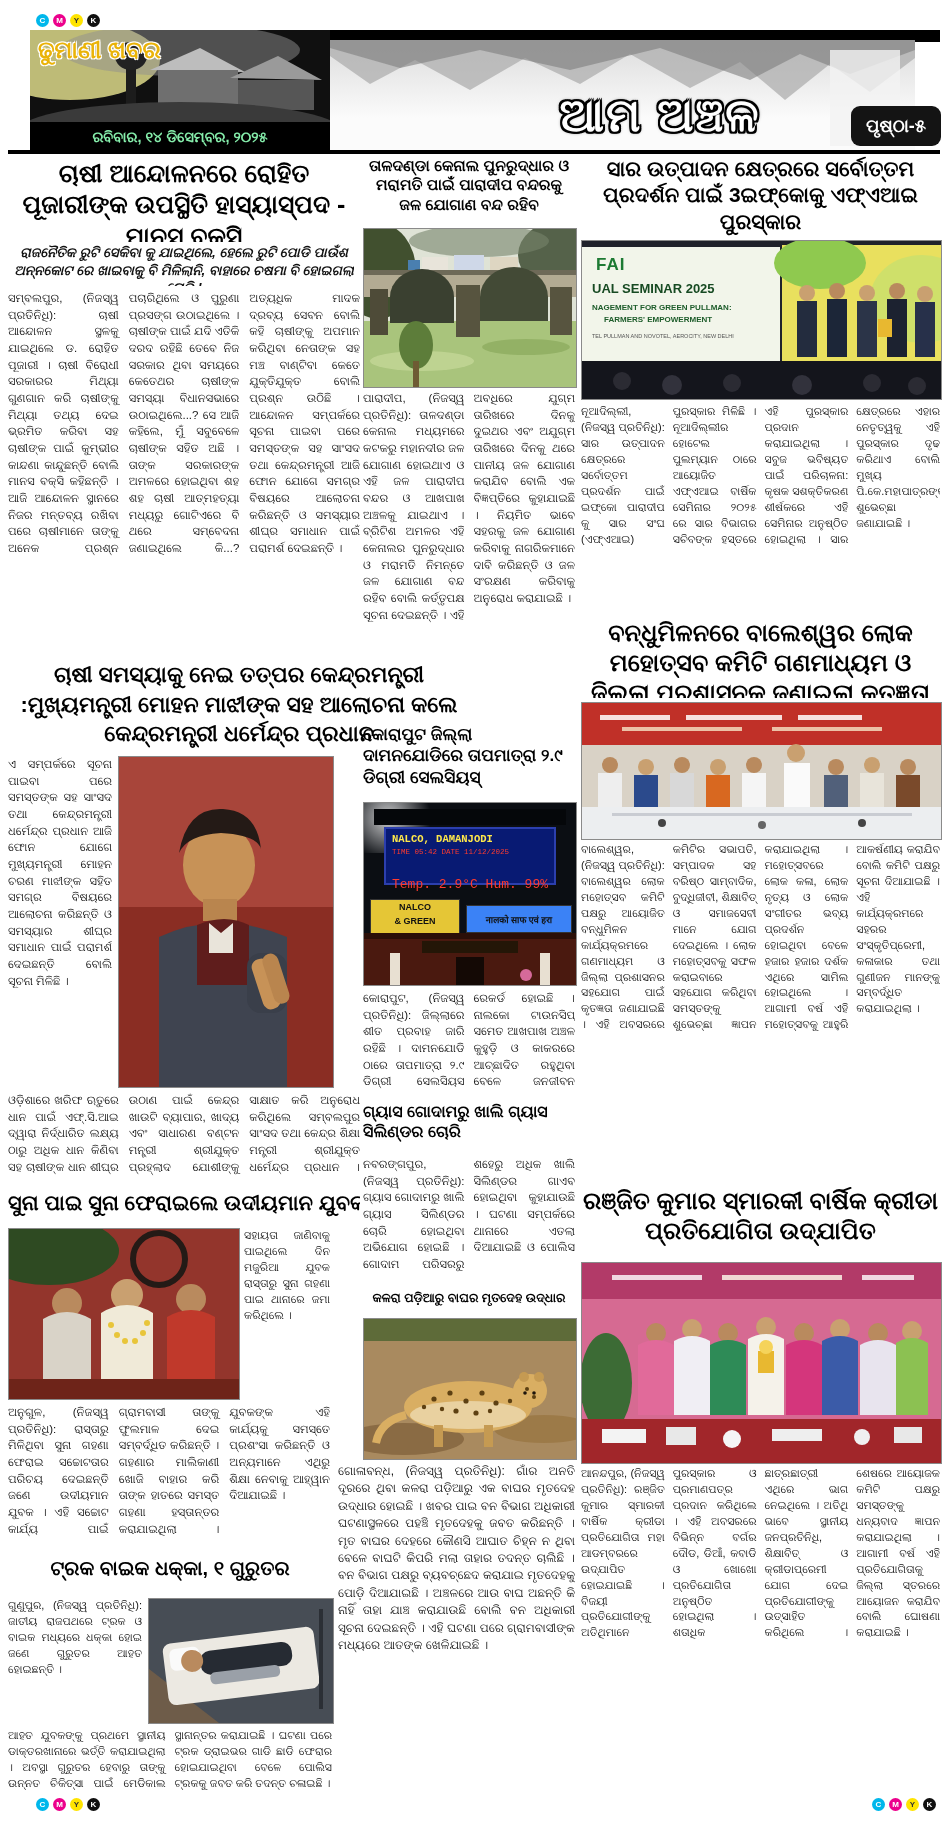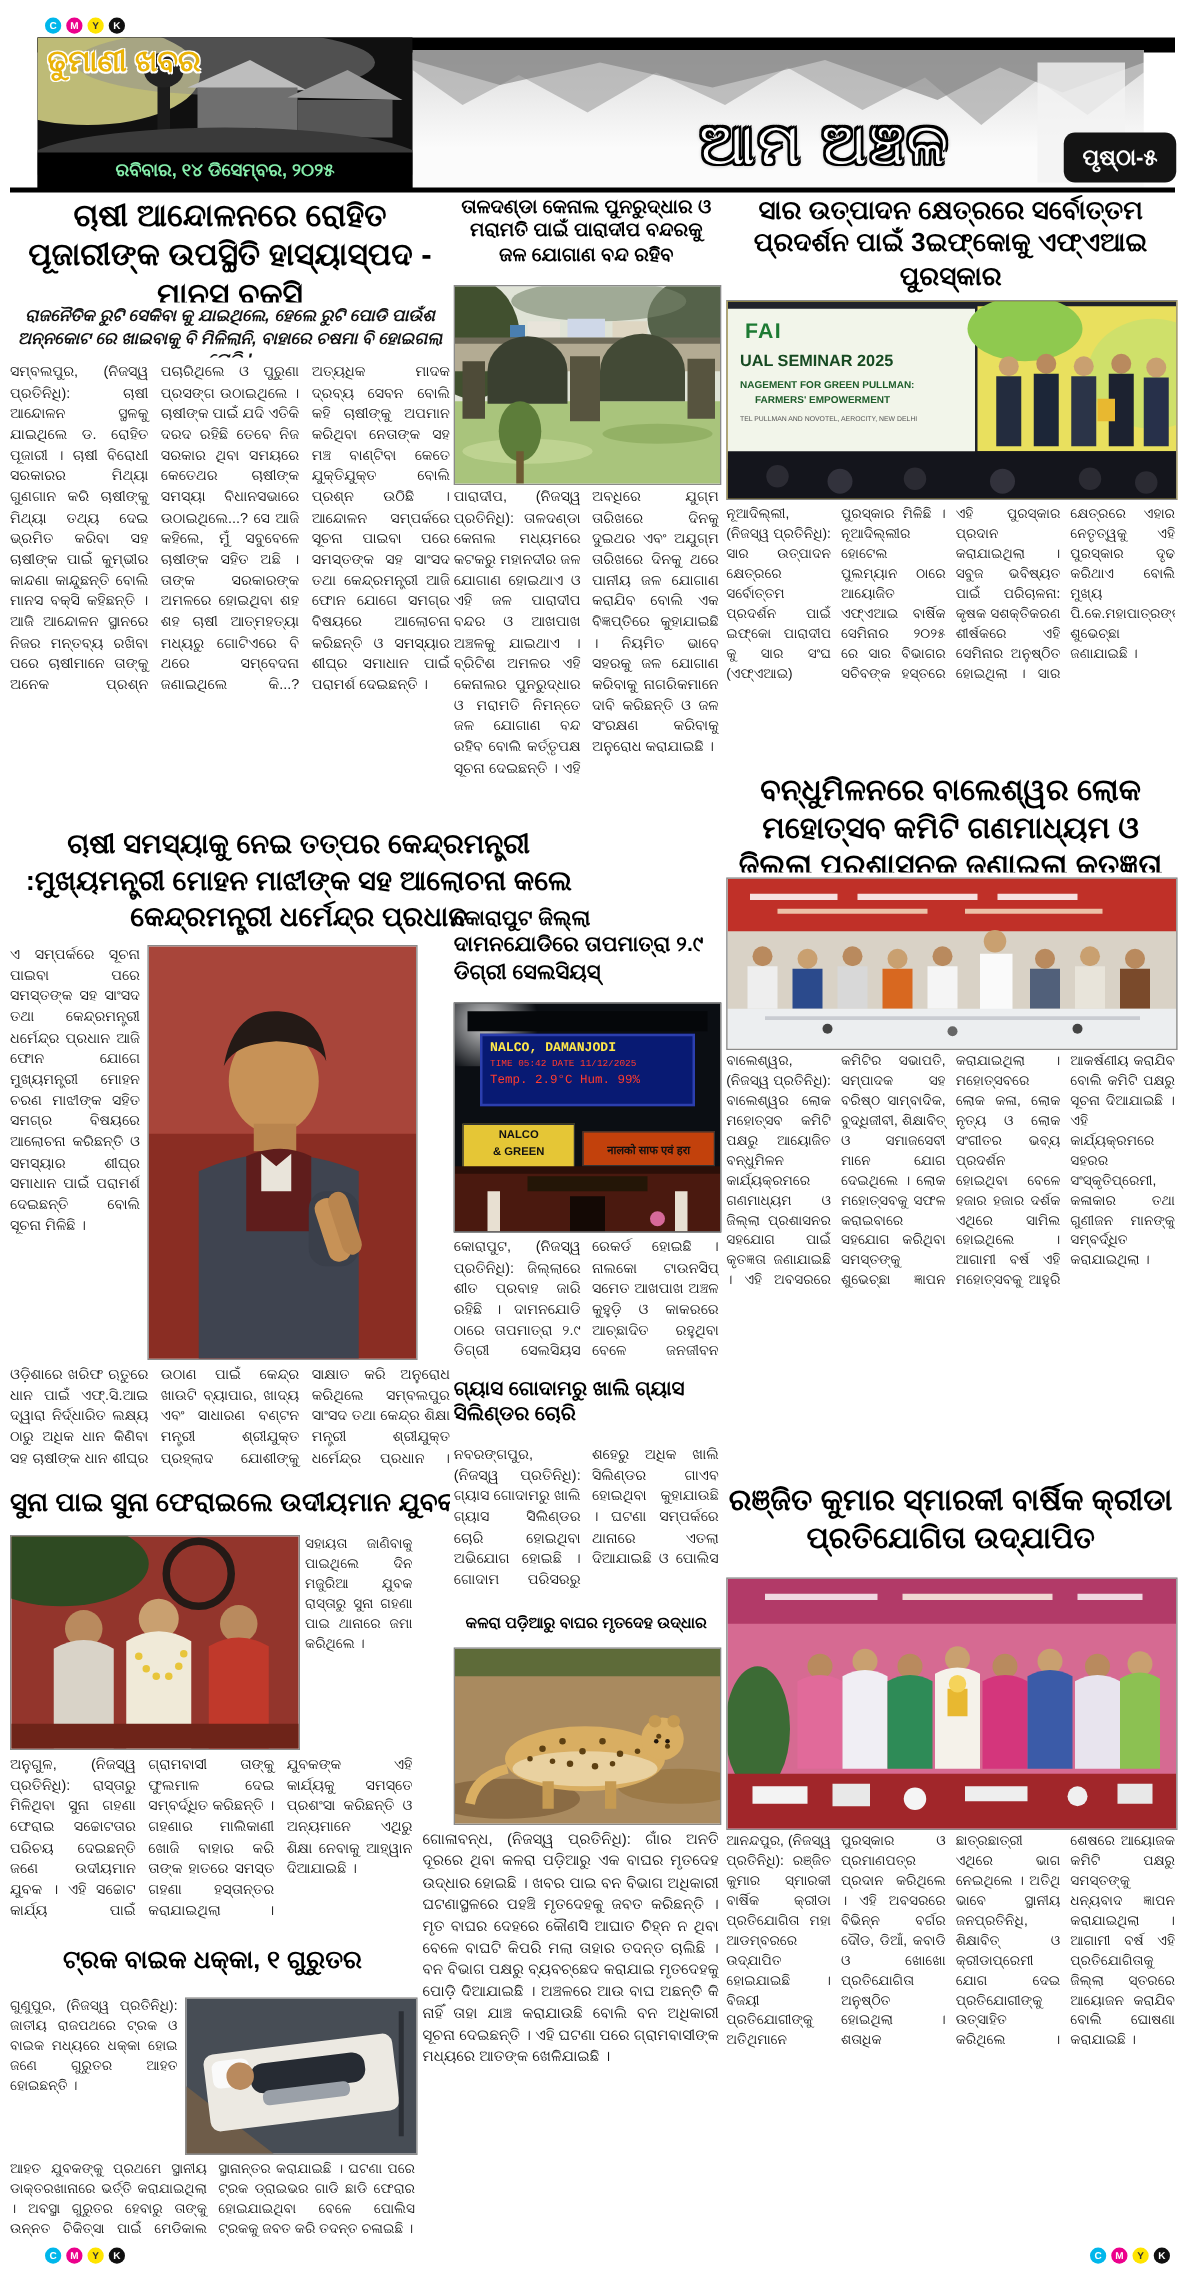--- a/index.html
+++ b/index.html
@@ -9,21 +9,21 @@
   .hd{font-weight:800;text-align:center;line-height:1.25;color:#000;overflow:hidden}
   .bd{font-size:11.5px;line-height:1.45;text-align:justify;overflow:hidden;color:#161616}
   .c2{column-count:2;column-gap:9px}
   .c3{column-count:3;column-gap:10px}
   .c4{column-count:4;column-gap:8px}
   .ph{border:1px solid #8a8a8a;overflow:hidden;background:#d8d8d8}
   .cmyk{display:flex;gap:4px}
   .cmyk i{width:13px;height:13px;border-radius:50%;font-style:normal;font-size:8px;color:#fff;
     display:flex;align-items:center;justify-content:center;font-weight:700;line-height:1}
   .cy{background:#00b7eb}.mg{background:#ec008c}.yl{background:#ffe400;color:#333!important}.bk{background:#101010}
-  .outline-title{color:#fff;font-weight:400;
+  .outline-title{color:#fff;font-weight:700;
     text-shadow:2px 0 0 #000,-2px 0 0 #000,0 2px 0 #000,0 -2px 0 #000,2px 2px 0 #000,-2px -2px 0 #000,2px -2px 0 #000,-2px 2px 0 #000,0 0 4px #000}
   .red-title{color:#eab308;font-weight:700;
     text-shadow:1px 1px 0 #fff,-1px -1px 0 #fff,1px -1px 0 #fff,-1px 1px 0 #fff}
   .sub{font-style:italic;font-weight:700;text-align:center;line-height:1.3;overflow:hidden}
   .ledtx{font-family:"Liberation Mono","DejaVu Sans Mono",monospace;white-space:nowrap;overflow:hidden}
 </style>
 </head>
 <body>
 
 <div id="canvas">
@@ -192,27 +192,27 @@
   </div>
   <div class="abs bd c3" style="left:8px;top:1092px;width:352px;height:92px">ଓଡ଼ିଶାରେ ଖରିଫ ଋତୁରେ ଧାନ ପାଇଁ ଏଫ୍.ସି.ଆଇ ଦ୍ୱାରା ନିର୍ଦ୍ଧାରିତ ଲକ୍ଷ୍ୟ ଠାରୁ ଅଧିକ ଧାନ କିଣିବା ସହ ଚାଷୀଙ୍କ ଧାନ ଶୀଘ୍ର ଉଠାଣ ପାଇଁ କେନ୍ଦ୍ର ଖାଉଟି ବ୍ୟାପାର, ଖାଦ୍ୟ ଏବଂ ସାଧାରଣ ବଣ୍ଟନ ମନ୍ତ୍ରୀ ଶ୍ରୀଯୁକ୍ତ ପ୍ରହ୍ଲାଦ ଯୋଶୀଙ୍କୁ ସାକ୍ଷାତ କରି ଅନୁରୋଧ କରିଥିଲେ ସମ୍ବଲପୁର ସାଂସଦ ତଥା କେନ୍ଦ୍ର ଶିକ୍ଷା ମନ୍ତ୍ରୀ ଶ୍ରୀଯୁକ୍ତ ଧର୍ମେନ୍ଦ୍ର ପ୍ରଧାନ । କେନ୍ଦ୍ର ମନ୍ତ୍ରୀ ଶ୍ରୀ ପ୍ରଧାନଙ୍କ ଅନୁରୋଧ କ୍ରମେ, ଓଡ଼ିଶାର ଚାଷୀଭାଇଙ୍କ ସ୍ୱାର୍ଥକୁ ଦୃଷ୍ଟିରେ ରଖି ଲକ୍ଷ୍ୟଠାରୁ ୧୦ ଲକ୍ଷ ମେଟ୍ରିକ୍ ଟନ୍ ବୃଦ୍ଧି କରି ୧୧ ଲକ୍ଷ ମେଟ୍ରିକ୍ ଟନ୍ କିଣିବା ପାଇଁ ନିଷ୍ପତ୍ତି ନିଆଯାଇଛି । ଏହା ସହ ଧାନ କିଣା ଲକ୍ଷ୍ୟରେ ୮ ଲକ୍ଷ ମେଟ୍ରିକ୍ ଟନ୍ ବୃଦ୍ଧି ତଥା ମୋଟ ୪୮ ଲକ୍ଷ ମେଟ୍ରିକ୍ ଟନ୍ ଧାନ କିଣିବାର ନିଷ୍ପତ୍ତି ନିଆଯାଇଅଛି ।</div>
 
   <div class="abs hd" style="left:363px;top:724px;width:212px;height:74px;font-size:17px;text-align:left">କୋରାପୁଟ ଜିଲ୍ଲା ଦାମନଯୋଡିରେ ତାପମାତ୍ରା ୨.୯ ଡିଗ୍ରୀ ସେଲସିୟସ୍</div>
   <div class="abs ph" style="left:363px;top:802px;width:212px;height:182px;background:#0b0e13">
     <div class="abs" style="left:0;top:0;width:80px;height:50px;background:radial-gradient(circle at 30% 30%,rgba(255,255,255,.8),rgba(255,255,255,0) 65%)"></div>
     <div class="abs" style="left:10px;top:6px;width:192px;height:16px;background:#05070a"></div>
     <div class="abs" style="left:20px;top:24px;width:172px;height:58px;background:#081a73;border:2px solid #2c3fae;padding:4px 6px;box-sizing:border-box">
       <div class="ledtx" style="color:#ffe84a;font-size:10.5px;font-weight:700">NALCO, DAMANJODI</div>
       <div class="ledtx" style="color:#ff3b2e;font-size:7.5px;margin-top:3px">TIME 05:42  DATE 11/12/2025</div>
-      <div class="ledtx" style="color:#ff3b2e;font-size:10px;margin-top:3px">Temp. 2.9°C    Hum. 99%</div>
+      <div class="ledtx" style="color:#ff3b2e;font-size:13px;margin-top:21px">Temp. 2.9°C    Hum. 99%</div>
     </div>
     <div class="abs" style="left:6px;top:96px;width:88px;height:34px;background:#e5c636;border:1px solid #333;color:#111;font-weight:800;font-size:9px;text-align:center;line-height:1.6">
       <span>NALCO</span><br>
       <span>&amp; GREEN</span>
     </div>
-    <div class="abs" style="left:102px;top:102px;width:104px;height:26px;background:#c2410c;border:1px solid #333;color:#111;font-weight:800;font-size:9px;display:flex;align-items:center;justify-content:center">नालको साफ एवं हरा</div>
+    <div class="abs" style="left:102px;top:102px;width:104px;height:26px;background:#3b82f6;border:1px solid #333;color:#111;font-weight:800;font-size:9px;display:flex;align-items:center;justify-content:center">नालको साफ एवं हरा</div>
     <div class="abs" style="left:0;top:132px;width:212px;height:50px;background:#4a190f"></div>
     <div class="abs" style="left:0;top:130px;width:212px;height:6px;background:#2b0f08"></div>
     <div class="abs" style="left:58px;top:138px;width:96px;height:12px;background:#241607"></div>
     <div class="abs" style="left:26px;top:150px;width:10px;height:32px;background:#e8e0d2"></div>
     <div class="abs" style="left:176px;top:150px;width:10px;height:32px;background:#e8e0d2"></div>
     <div class="abs" style="left:92px;top:154px;width:28px;height:28px;background:#140905"></div>
     <div class="abs" style="left:156px;top:166px;width:12px;height:12px;border-radius:50%;background:#d66a9a"></div>
   </div>
   <div class="abs bd c2" style="left:363px;top:990px;width:212px;height:106px">କୋରାପୁଟ, (ନିଜସ୍ୱ ପ୍ରତିନିଧି): ଜିଲ୍ଲାରେ ଶୀତ ପ୍ରବାହ ଜାରି ରହିଛି । ଦାମନଯୋଡି ଠାରେ ତାପମାତ୍ରା ୨.୯ ଡିଗ୍ରୀ ସେଲସିୟସ ରେକର୍ଡ ହୋଇଛି । ନାଲକୋ ଟାଉନସିପ୍ ସମେତ ଆଖପାଖ ଅଞ୍ଚଳ କୁହୁଡ଼ି ଓ କାକରରେ ଆଚ୍ଛାଦିତ ରହୁଥିବା ବେଳେ ଜନଜୀବନ ପ୍ରଭାବିତ ହୋଇଛି । ଆଗାମୀ ଦିନରେ ପାରଦ ଆହୁରି ଖସିବ ବୋଲି ପାଣିପାଗ ବିଭାଗ ସୂଚନା ଦେଇଛି ।</div>
 

